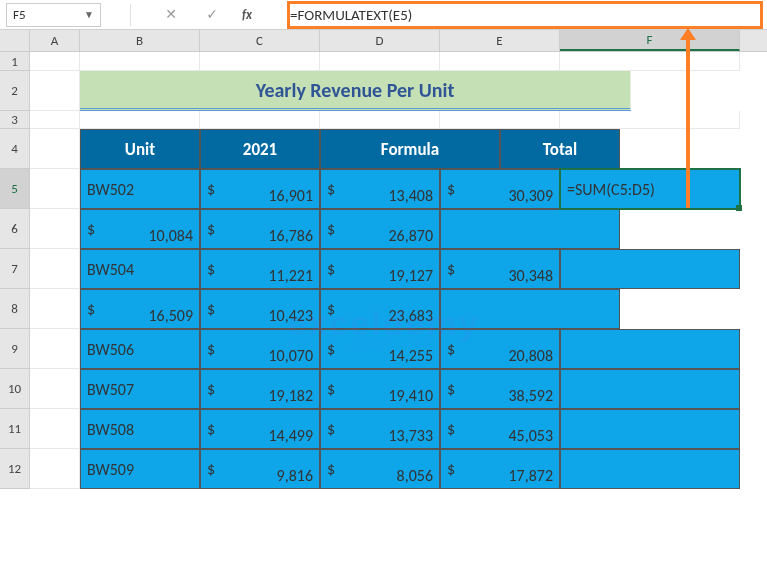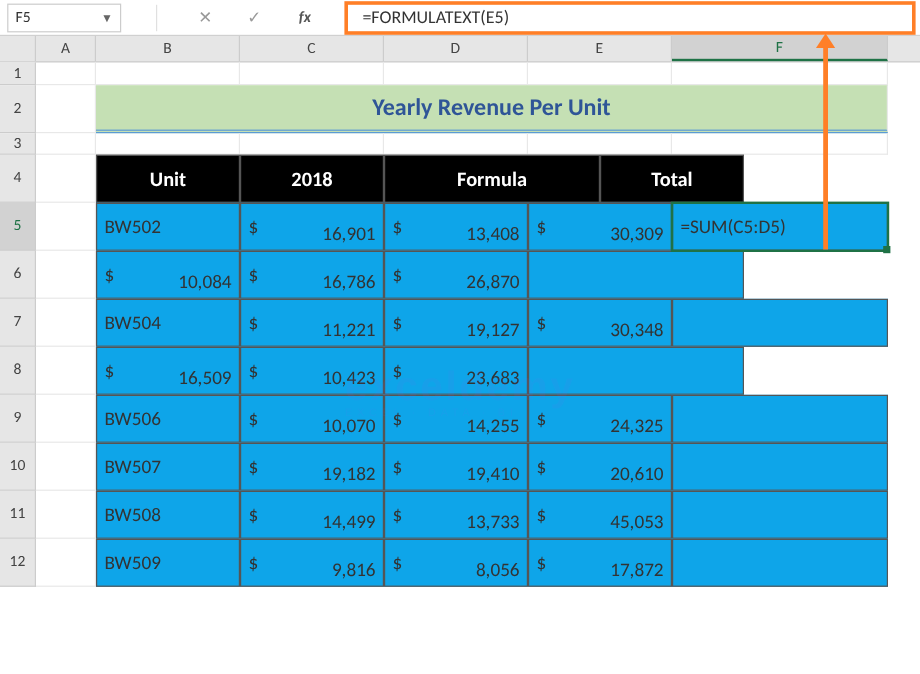--- a/index.html
+++ b/index.html
@@ -27,25 +27,25 @@
       padding: 2px 6px;
       border: 1px solid #ccc;
       margin-left: 6px;
       background: #fff;
       display: flex; align-items: center;
       font-size: 13px;
     }
     .name-box-dd { margin-left:auto; color:#666; font-size:10px; }
     .fb-divider { width:1px; height:22px; background:#e0e0e0; margin:0 10px; }
     .fb-icon { width:22px; text-align:center; color:#999; font-size:14px; }
-    .fb-fx { font-style: italic; font-weight:bold; color:#555; font-size:13px; width:24px; text-align:center;}
+    .fb-fx { font-style: italic; font-weight:bold; color:#555; font-size:13px; width:24px; text-align:left;}
     .formula-input {
       flex: 1;
       height: 28px;
-      padding: 2px 12px;
+      padding: 2px 0;
       display:flex;
       align-items:flex-end;
       font-size: 15px;
       border: 3px solid #ff7f27;
       border-radius: 0;
       margin: 0 4px 0 2px;
     }
     .col-headers {
       display:flex;
       height:22px;
@@ -65,21 +65,21 @@
     }
     .row-hdr.sel { background:#d2d2d2; color:#1f7246;}
     .cell { border-right:1px solid #e8e8e8; border-bottom:1px solid #e8e8e8; display:flex; align-items:center; padding:0 6px; position:relative;}
     .wA{width:50px;} .wB{width:120px;} .wC{width:120px;} .wD{width:120px;} .wE{width:120px;} .wF{width:180px;}
     .h1{height:19px;} .h2{height:40px;} .h3{height:18px;} .hh{height:40px;} .hr{height:40px;}
     .title-cell{
       background:#c5e0b4; color:#2f5597; font-weight:bold; font-size:20px;
       justify-content:center; border-bottom:3px double #5b9bd5 !important;
     }
     .th {
-      background:#000000; color:#fff; font-weight:bold; font-size:17px; justify-content:center;
+      background:#0369a1; color:#fff; font-weight:bold; font-size:17px; justify-content:center;
       border:1px solid #555 !important;
     }
     .td { border:1px solid #555 !important; font-size:16px; background:#0ea5e9;}
     .td.left{justify-content:flex-start;}
     .td.money{justify-content:flex-start;}
     .money .dollar{margin-right:4px;}
     .money .num{margin-left:auto;margin-top:12px;}
     .sel-cell { outline:2px solid #1f7246; outline-offset:-1px; z-index:2;}
     .sel-cell::after{
       content:""; position:absolute; right:-3px; bottom:-3px; width:6px; height:6px; background:#1f7246;
@@ -131,38 +131,38 @@
     <div class="cell wB"></div>
     <div class="cell wC"></div>
     <div class="cell wD"></div>
     <div class="cell wE"></div>
     <div class="cell wF"></div>
   </div>
 
   <div class="row h2">
     <div class="row-hdr">2</div>
     <div class="cell wA"></div>
-    <div class="cell title-cell" style="width:660px">Yearly Revenue Per Unit</div>
+    <div class="cell title-cell" style="width:551px">Yearly Revenue Per Unit</div>
   </div>
 
   <div class="row h3">
     <div class="row-hdr">3</div>
     <div class="cell wA"></div>
     <div class="cell wB"></div>
     <div class="cell wC"></div>
     <div class="cell wD"></div>
     <div class="cell wE"></div>
     <div class="cell wF"></div>
   </div>
 
   <div class="row hh">
     <div class="row-hdr">4</div>
     <div class="cell wA"></div>
     <div class="cell th wB">Unit</div>
-    <div class="cell th wD">2018</div>
+    <div class="cell th wD">2021</div>
     <div class="cell th wF">Formula</div>
     <div class="cell th wE">Total</div>
   </div>
 
   <div id="data-rows">
       <div class="row hr">
         <div class="row-hdr sel">5</div>
         <div class="cell wA"></div>
         <div class="cell td left wB">BW502</div>
         <div class="cell td money wC">
@@ -238,39 +238,39 @@
         <div class="cell td money wC">
           <span class="dollar">$</span>
           <span class="num">10,070</span>
         </div>
         <div class="cell td money wD">
           <span class="dollar">$</span>
           <span class="num">14,255</span>
         </div>
         <div class="cell td money wE">
           <span class="dollar">$</span>
-          <span class="num">24,325</span>
+          <span class="num">20,808</span>
         </div>
         <div class="cell td left wF"></div>
       </div>
       <div class="row hr">
         <div class="row-hdr">10</div>
         <div class="cell wA"></div>
         <div class="cell td left wB">BW507</div>
         <div class="cell td money wC">
           <span class="dollar">$</span>
           <span class="num">19,182</span>
         </div>
         <div class="cell td money wD">
           <span class="dollar">$</span>
           <span class="num">19,410</span>
         </div>
         <div class="cell td money wE">
           <span class="dollar">$</span>
-          <span class="num">20,610</span>
+          <span class="num">38,592</span>
         </div>
         <div class="cell td left wF"></div>
       </div>
       <div class="row hr">
         <div class="row-hdr">11</div>
         <div class="cell wA"></div>
         <div class="cell td left wB">BW508</div>
         <div class="cell td money wC">
           <span class="dollar">$</span>
           <span class="num">14,499</span>

